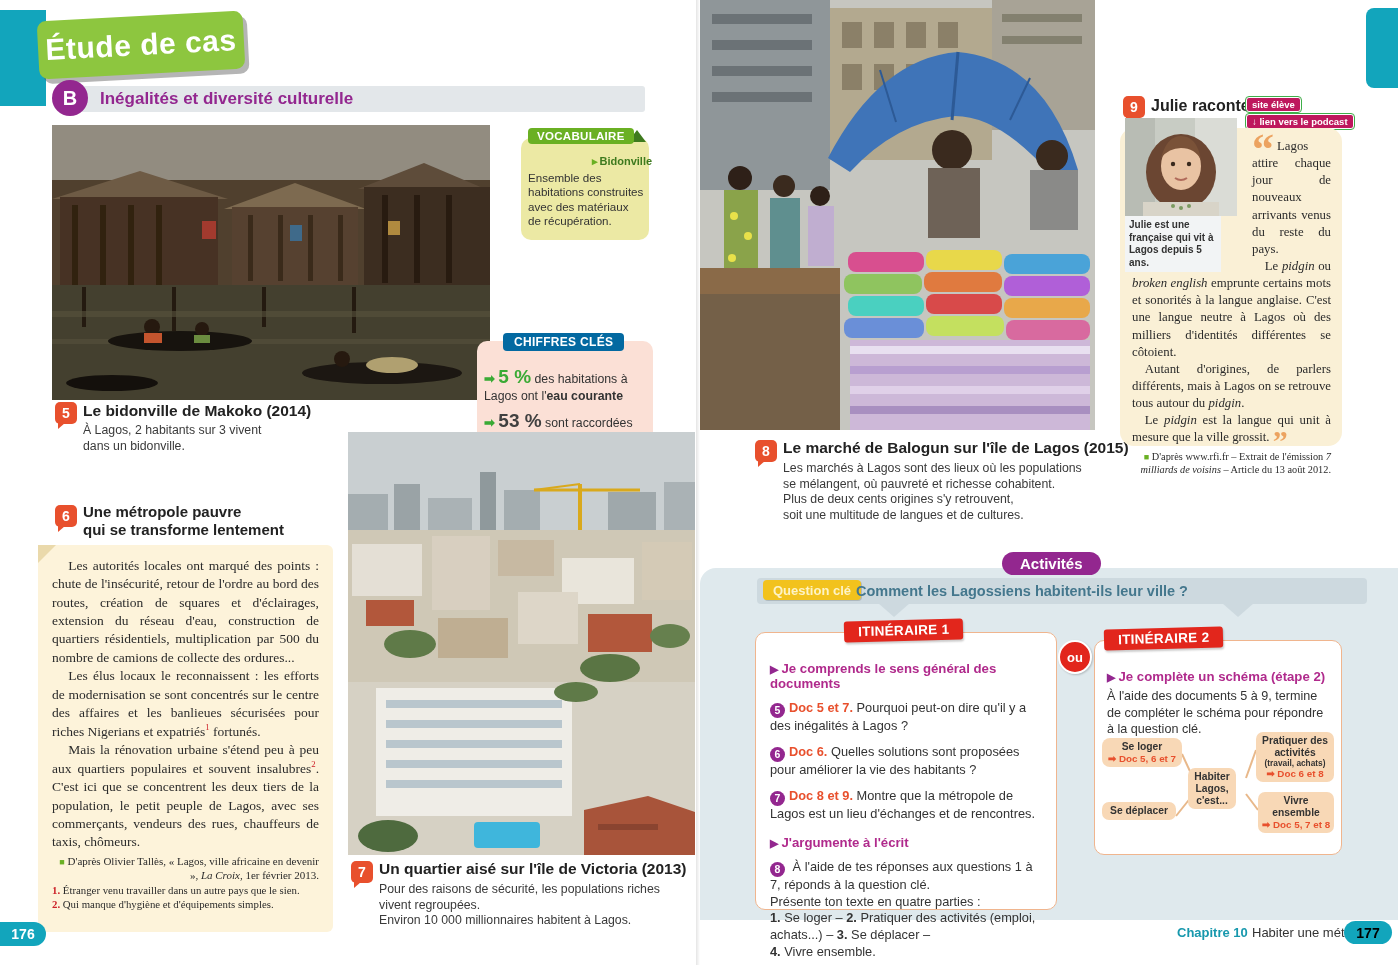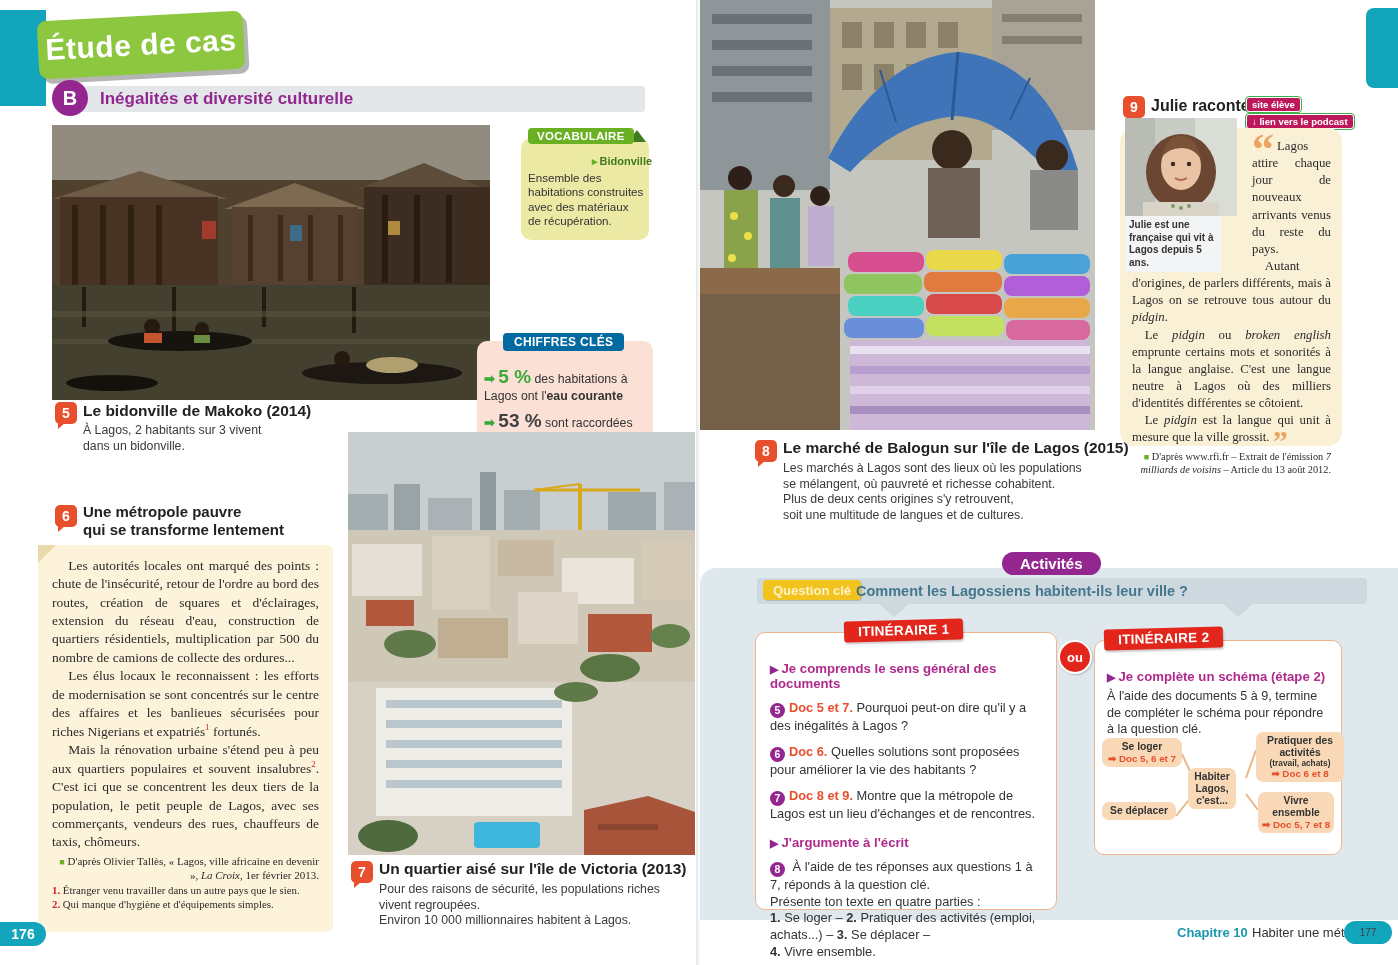--- a/index.html
+++ b/index.html
@@ -137,30 +137,30 @@
   .qdocs{color:#e8502d;font-weight:bold;}
   .it2-text{font-size:12.6px;line-height:1.32;margin-top:4px;color:#333;}
 
   .schema{position:absolute;left:1100px;top:732px;width:236px;height:118px;z-index:2;}
   .schema svg.lines{position:absolute;left:0;top:0;width:236px;height:118px;}
   .node{position:absolute;background:#f8d8b6;border-radius:7px;padding:3px 4px;text-align:center;
     font-weight:bold;font-size:10.3px;line-height:1.15;color:#333;box-sizing:border-box;}
   .node .docs{color:#e8502d;font-size:9.8px;white-space:nowrap;}
   .node .sub{font-size:8.3px;font-weight:bold;}
   .n-loger{left:2px;top:6px;width:80px;border-radius:8px;}
-  .n-pratiquer{left:156px;top:0;width:88px;}
+  .n-pratiquer{left:156px;top:0;width:78px;}
   .n-center{left:88px;top:36px;width:48px;}
   .n-deplacer{left:2px;top:70px;width:74px;}
   .n-vivre{left:158px;top:60px;width:76px;}
 
   
   .pagenum-left{left:0;top:922px;width:46px;height:24px;background:#12a5bc;border-radius:0 12px 12px 0;
     color:#fff;font-weight:bold;font-size:14px;display:flex;align-items:center;justify-content:center;}
   .pagenum-right{left:1344px;top:921px;width:48px;height:23px;background:#12a5bc;border-radius:12px;
-    color:#404040;font-weight:normal;font-size:10px;display:flex;align-items:center;justify-content:center;}
+    color:#000000;font-weight:bold;font-size:14px;display:flex;align-items:center;justify-content:center;}
   .footer-ch{left:1177px;top:925px;font-weight:bold;font-size:13px;color:#1798ad;}
   .footer-title{left:1252px;top:925px;font-size:13px;color:#333;}
   .teal-tab{left:1366px;top:8px;width:32px;height:80px;background:#12a5bc;border-radius:8px 0 0 8px;}
 </style>
 </head>
 <body>
 
 <div class="abs teal-corner"></div>
 <div class="abs banner">
   <span>Étude de cas</span>
@@ -374,22 +374,22 @@
   <span>9</span>
 </div>
 <div class="doc-title doc9-title">Julie raconte...</div>
 <div class="abs site-badges">
   <span class="site-badge">site élève</span>
   <span class="site-badge"><span>↓</span> <span>lien vers le podcast</span></span>
 </div>
 <div class="abs quote-box">
   <div class="quote-spacer"></div>
   <p><span class="quote-open">“</span><span><span>Lagos attire chaque jour de nouveaux arrivants venus du reste du pays.</span></span></p>
+  <p class="ind"><span>Le </span><span style="font-style: italic;">pidgin</span><span> ou </span><span style="font-style: italic;">broken english</span><span> emprunte certains mots et sonorités à la langue anglaise. C'est une langue neutre à Lagos où des milliers d'identités différentes se côtoient.</span></p>
   <p class="ind"><span>Autant d'origines, de parlers différents, mais à Lagos on se retrouve tous autour du </span><span style="font-style: italic;">pidgin</span><span>.</span></p>
-  <p class="ind"><span>Le </span><span style="font-style: italic;">pidgin</span><span> ou </span><span style="font-style: italic;">broken english</span><span> emprunte certains mots et sonorités à la langue anglaise. C'est une langue neutre à Lagos où des milliers d'identités différentes se côtoient.</span></p>
   <p class="ind"><span><span>Le </span><span style="font-style: italic;">pidgin</span><span> est la langue qui unit à mesure que la ville grossit. </span></span><span class="quote-close">”</span></p>
   <div class="quote-source"><span class="src-square">■</span> <span><span>D'après www.rfi.fr – Extrait de l'émission </span><span style="font-style: italic;">7 milliards de voisins</span><span> – Article du 13 août 2012.</span></span></div>
 </div>
 <div class="abs julie-card" style="z-index:2;">
   <div class="julie-photo">
     <svg viewBox="0 0 112 98" preserveAspectRatio="none">
       <rect width="112" height="98" fill="#c8ccc4"></rect>
       <rect x="70" y="0" width="42" height="98" fill="#dadcd6"></rect>
       <rect x="0" y="0" width="30" height="98" fill="#b8bcb4"></rect>
       <ellipse cx="56" cy="54" rx="35" ry="38" fill="#6b4632"></ellipse>

